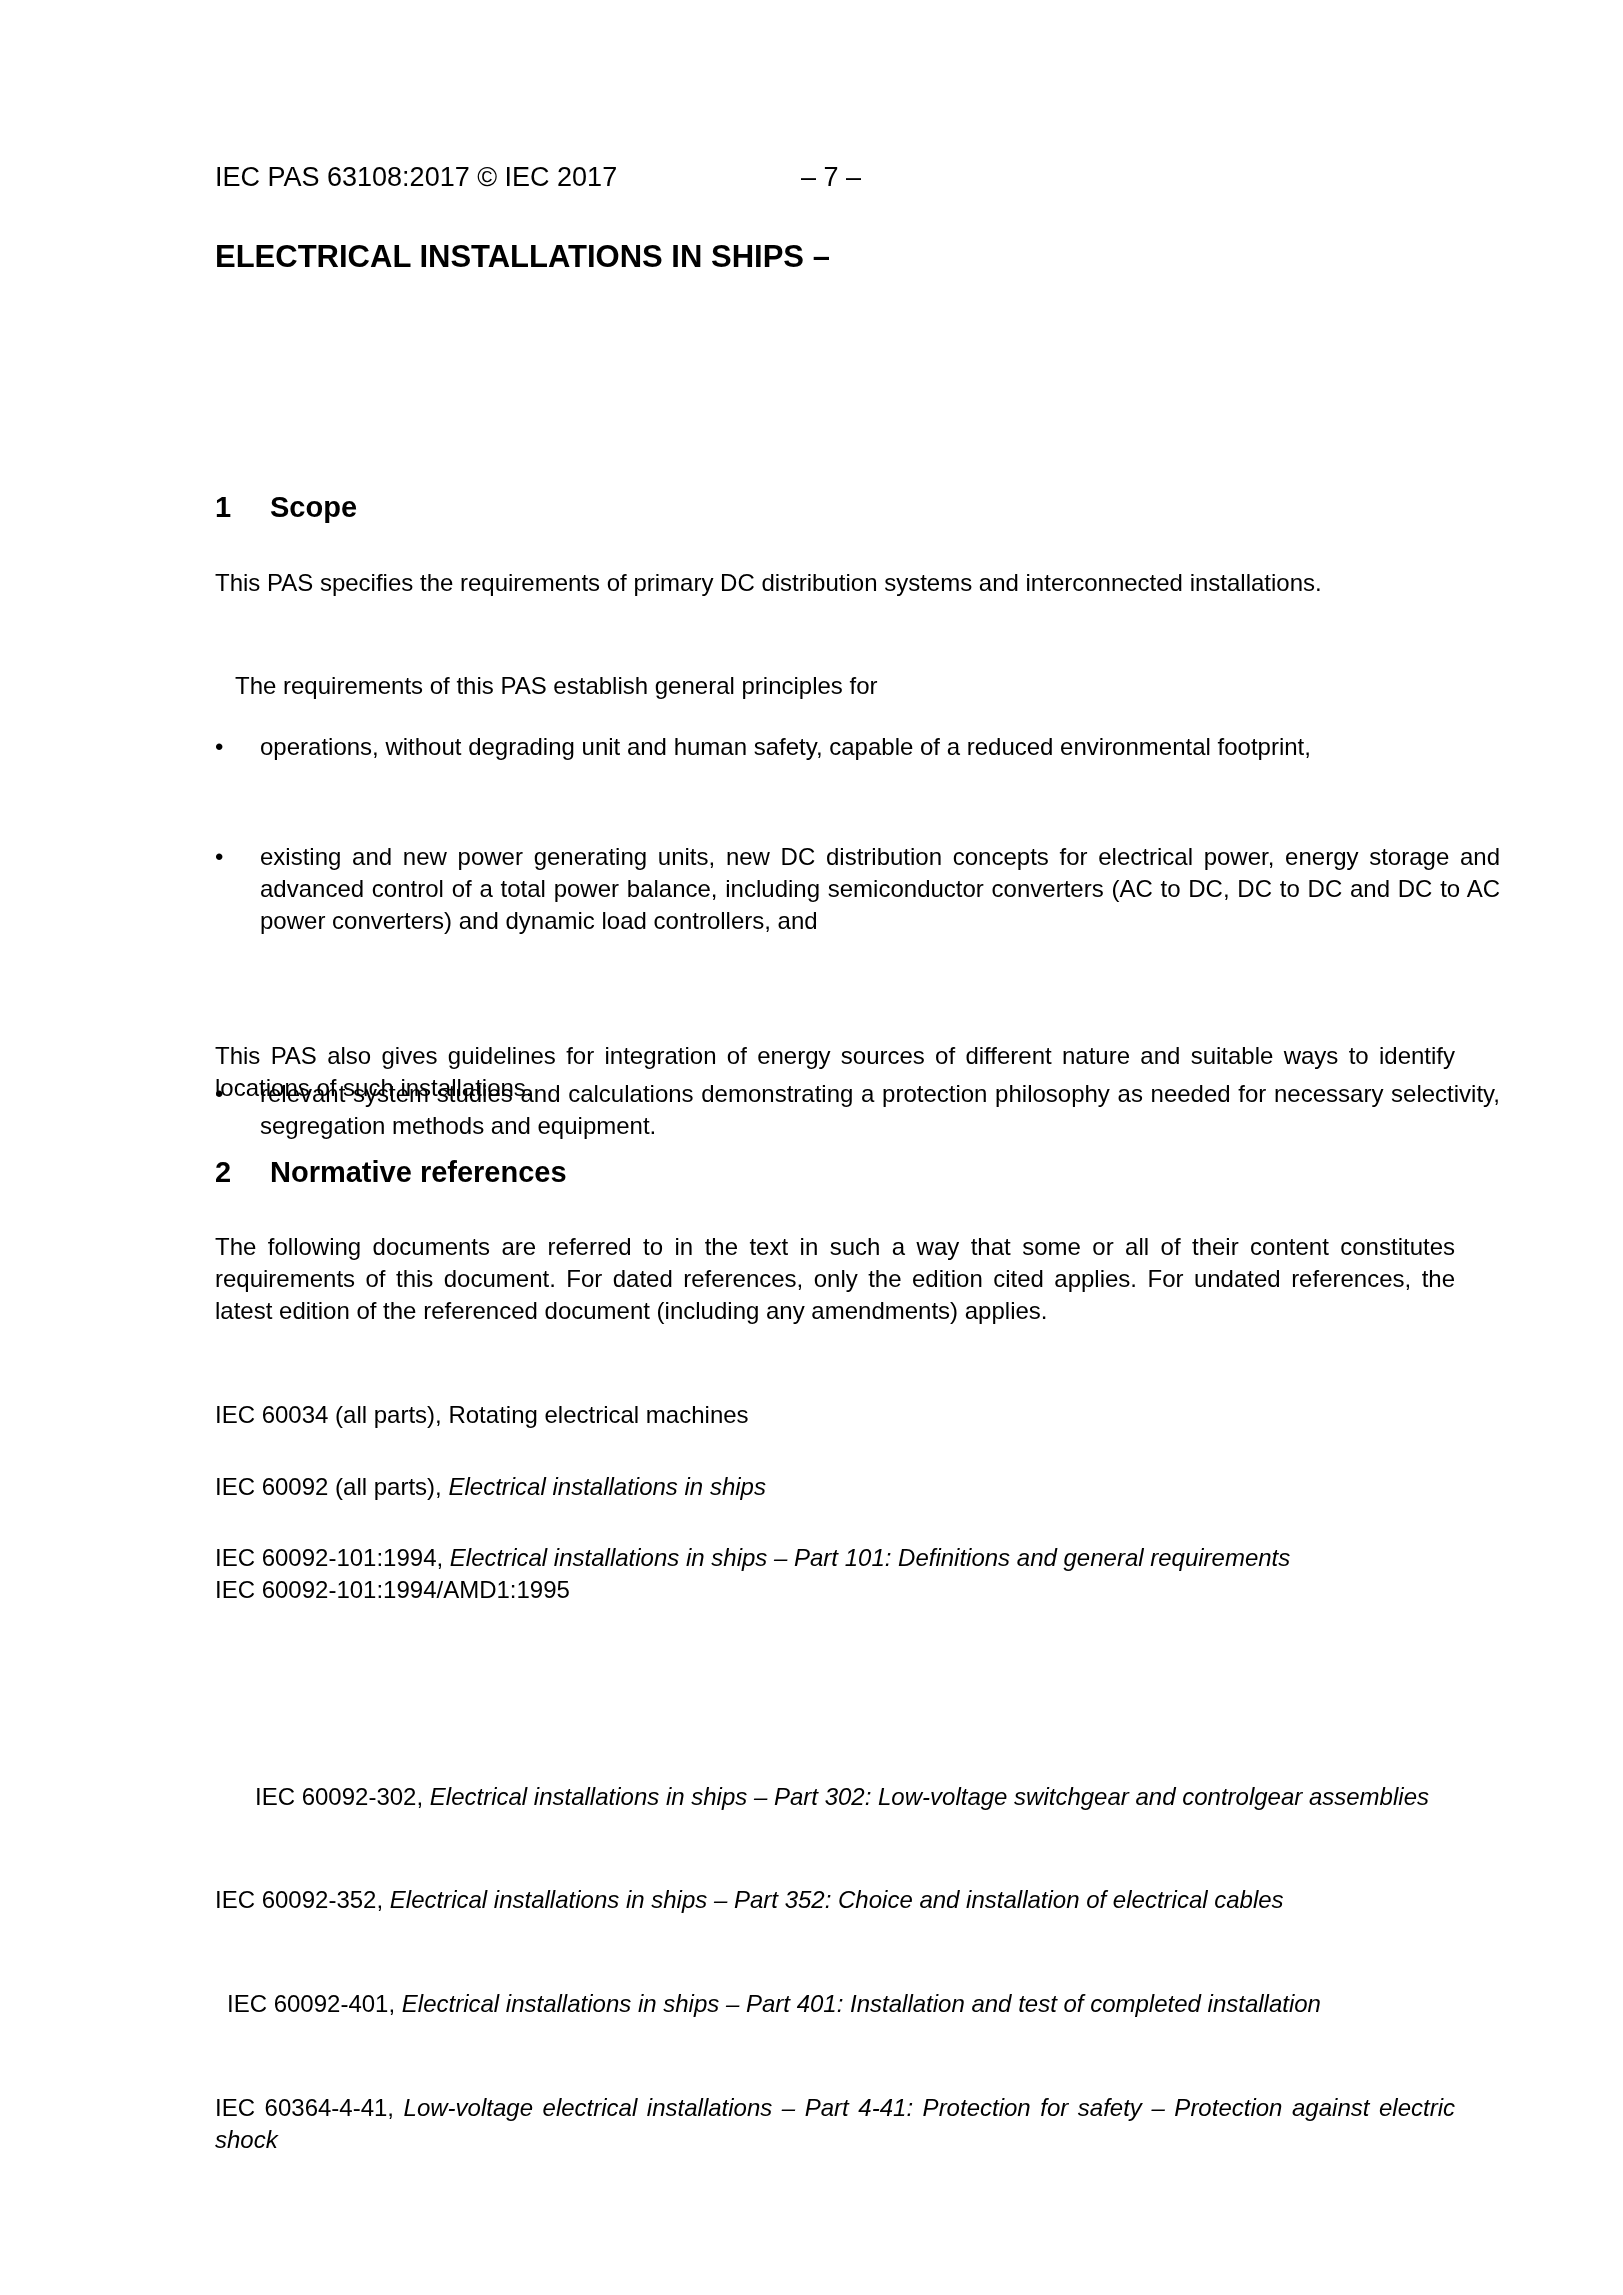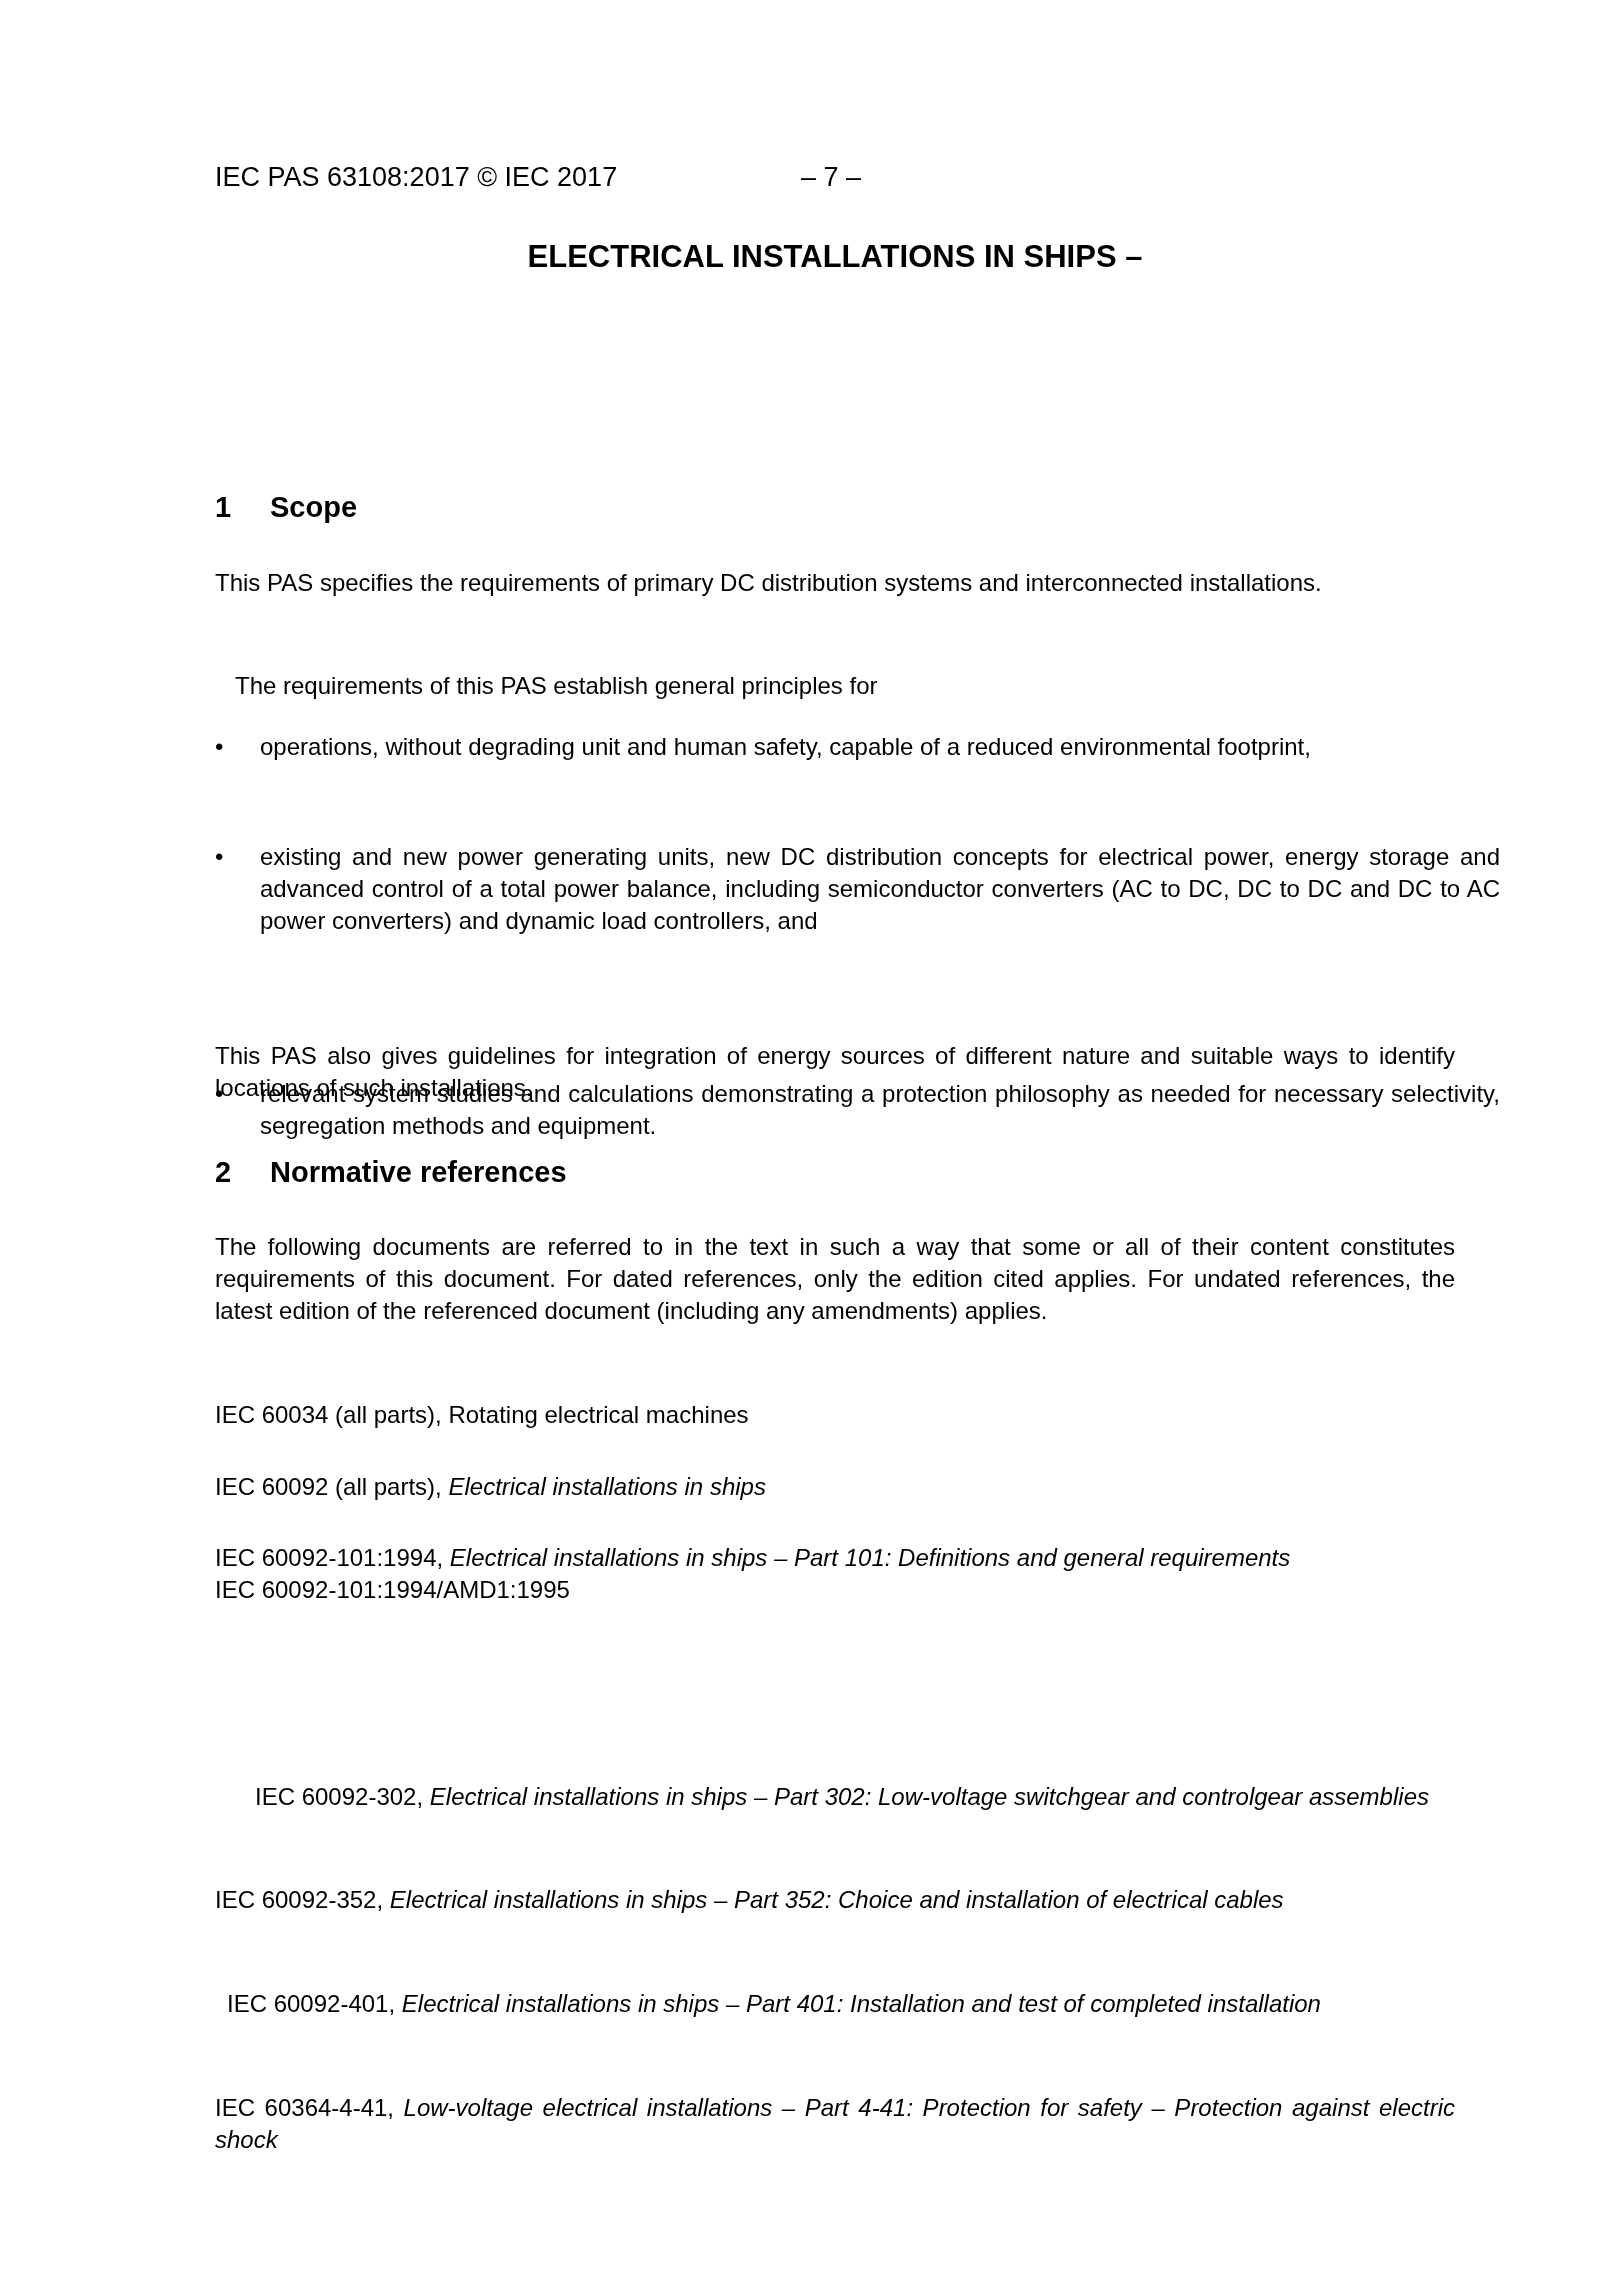--- a/index.html
+++ b/index.html
@@ -1,21 +1,21 @@
 <!DOCTYPE html>
 <html style="font-size:10.5px"><head>
 <meta charset="utf-8">
 <style>
   html, body { margin: 0; padding: 0; background: #ffffff; }
   body { width: 1623px; height: 2295px; position: relative; overflow: hidden;
          font-family: "Liberation Sans", sans-serif; color: #000000; }
   .page { position: absolute; left: 16px; top: 0; width: 1623px; height: 2295px; }
   .abs { position: absolute; }
   .hdr { font-size: 27px; top: 162px; white-space: nowrap; }
-  .title { left: 199px; width: 1240px; text-align: center; font-weight: bold; font-size: 31px; white-space: nowrap; }
+  .title { left: 199px; width: 1240px; font-weight: bold; font-size: 31px; white-space: nowrap; }
   .col { position: absolute; left: 199px; width: 1240px; font-size: 24px; line-height: 32px; }
   .just { text-align: justify; }
   .h1 { font-weight: bold; font-size: 29px; display: flex; }
   .h1 .num { width: 55px; }
   .bullet { position: relative; padding-left: 45px; text-align: justify; }
   .bullet .dot { position: absolute; left: 0; top: 0; }
   .it { font-style: italic; }
   p { margin: 0; }
 </style>
 </head>

